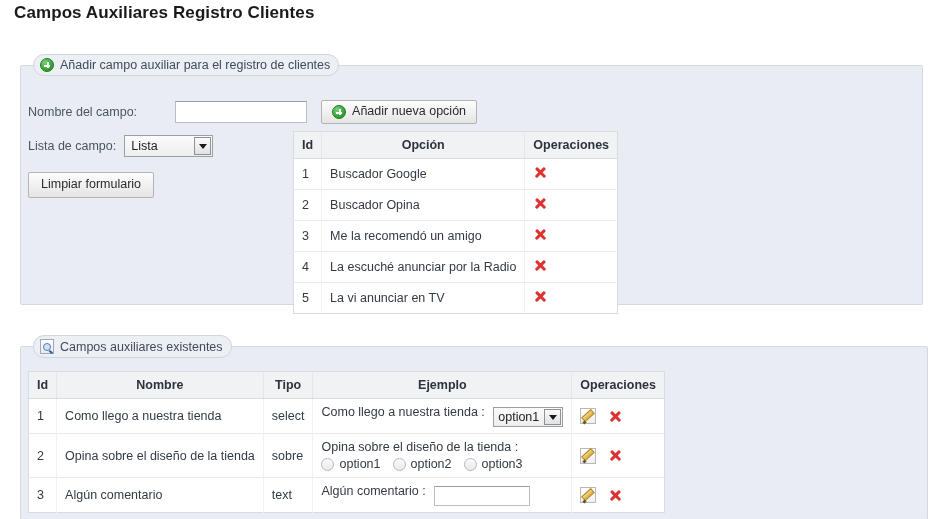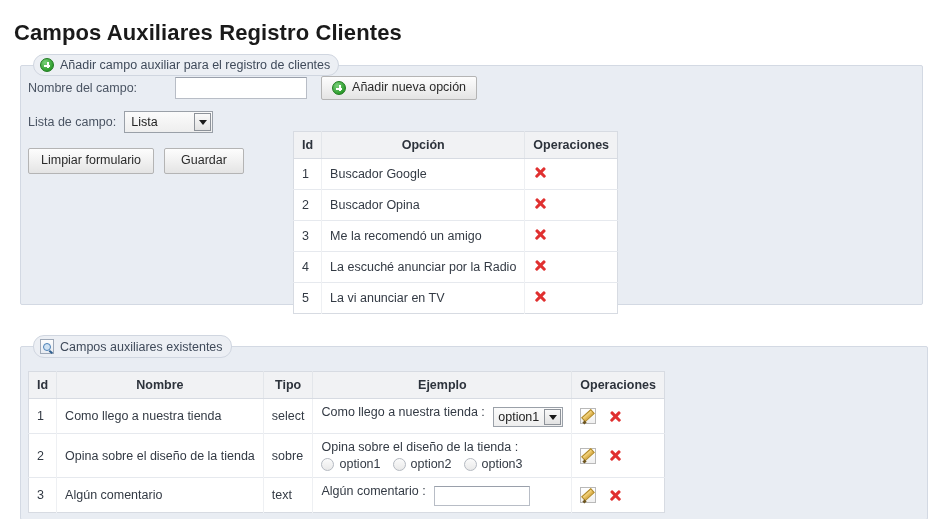--- a/index.html
+++ b/index.html
@@ -11,24 +11,24 @@
   }
   body {
     width: 940px;
     height: 519px;
     overflow: hidden;
     position: relative;
   }
 
   
   .page-title {
-    font-size: 22px;
+    font-size: 17px;
     font-weight: bold;
     color: #1a1a1a;
-    padding: 20px 0 0 14px;
+    padding: 3px 0 0 14px;
     letter-spacing: 0.1px;
   }
 
   
   .panel {
     position: absolute;
     background: #e9edf3;
     border: 1px solid #d3d9e3;
     border-radius: 2px;
     box-sizing: border-box;
@@ -240,21 +240,21 @@
     border-top: 1px solid #e6e9ee;
     border-right: 1px solid #eef0f3;
     vertical-align: middle;
     white-space: nowrap;
   }
   table.grid tbody td:last-child { border-right: none; }
   table.grid tbody tr:first-child td { border-top: none; }
 
   
   #panel-add { left: 20px; top: 65px; width: 903px; height: 240px; }
-  .p1-form { position: absolute; left: 7px; top: 10px; }
+  .p1-form { position: absolute; left: 7px; top: 34px; }
   .row-name { display: flex; align-items: center; gap: 8px; }
   .row-type { display: flex; align-items: center; gap: 8px; margin-top: 11px; }
   .row-buttons { display: flex; align-items: center; gap: 10px; margin-top: 15px; }
 
   #options-table { position: absolute; left: 272px; top: 65px; width: 320px; }
   #options-table td.c-id { width: 22px; }
   #options-table td.c-op { width: 90px; }
 
   
   #panel-existing { left: 20px; top: 346px; width: 908px; height: 174px; }
@@ -295,21 +295,20 @@
       <span class="select-box" style="width:89px;height:22px;">
         <span class="sel-text">Lista</span>
         <span class="sel-arrow">
             <i></i>
           </span>
       </span>
     </div>
 
     <div class="row-buttons">
       <button class="btn" style="padding:5px 12px;">Limpiar formulario</button>
-      <button class="btn" style="padding:5px 16px;">Guardar</button>
     </div>
   </div>
 
   <table class="grid" id="options-table">
     <thead>
       <tr>
         <th class="h-id">Id</th>
         <th>Opción</th>
         <th>Operaciones</th>
       </tr>

